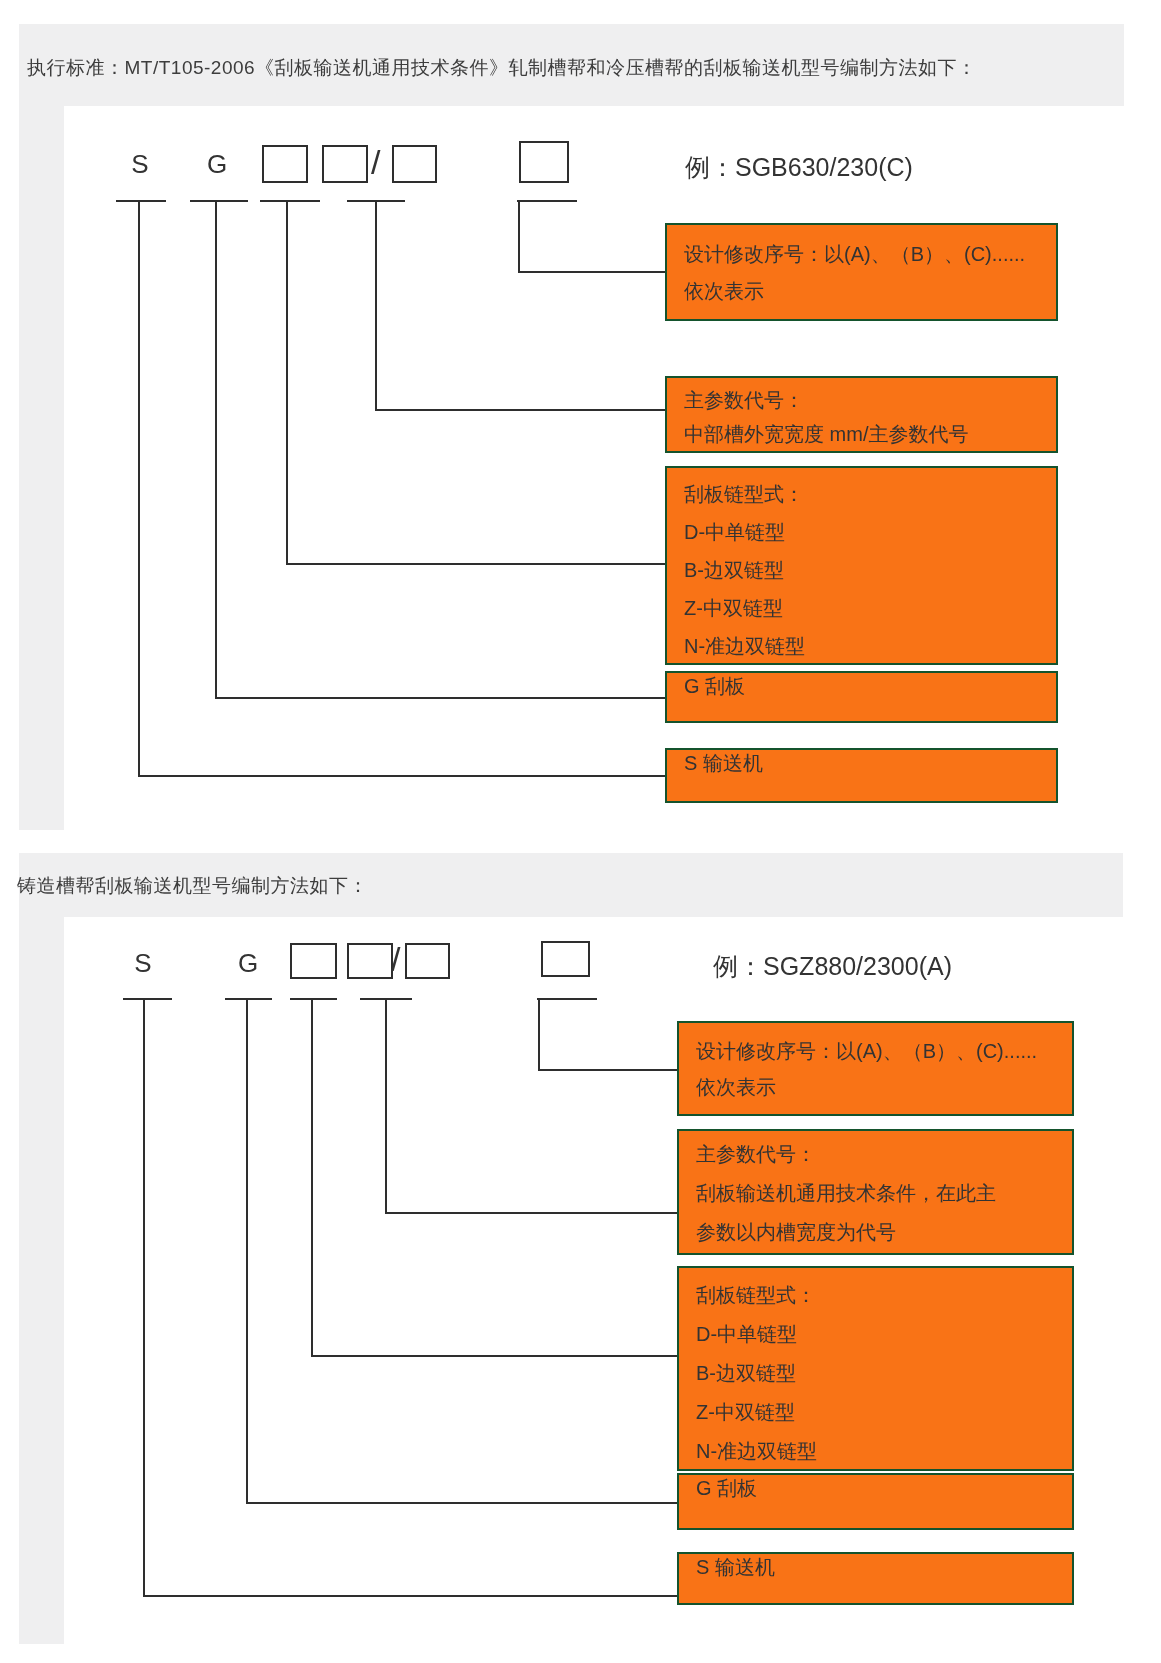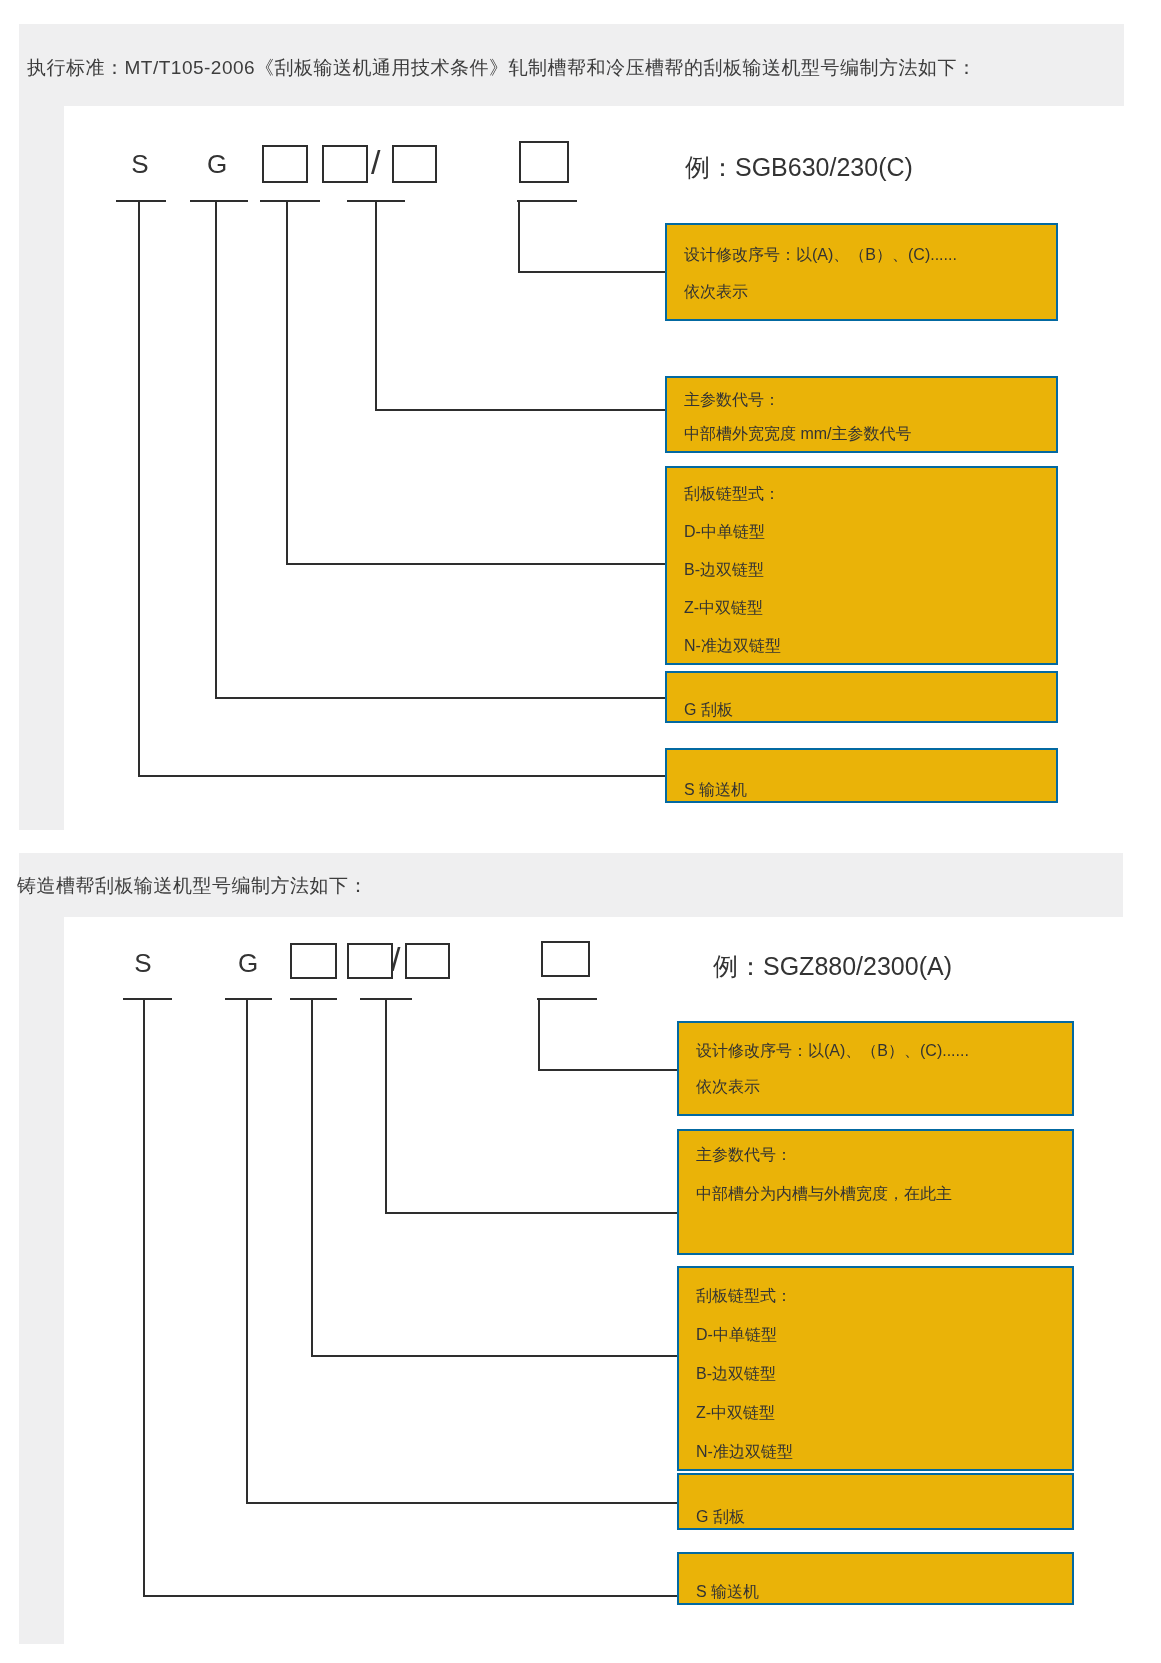--- a/index.html
+++ b/index.html
@@ -12,24 +12,24 @@
   .section-header{position:absolute;font-size:19px;color:#3d3d3d;letter-spacing:0.5px;white-space:nowrap;}
   .panel{position:absolute;background:#ffffff;}
   .sym{position:absolute;font-size:26px;color:#333;text-align:center;}
   .cbox{position:absolute;border:2px solid #2e2e2e;background:#fff;box-sizing:border-box;}
   .slash{position:absolute;font-size:34px;color:#333;}
   .example{position:absolute;font-size:25px;color:#333;white-space:nowrap;}
   .tick{position:absolute;height:2px;background:#2e2e2e;}
   .vline{position:absolute;width:2px;background:#2e2e2e;}
   .hline{position:absolute;height:2px;background:#2e2e2e;}
   .lbox{
-    position:absolute;border:2px solid #0369a1;background:#eab308;box-sizing:border-box;
-    font-size:16px;color:#333;padding-left:17px;white-space:nowrap;overflow:hidden;
+    position:absolute;border:2px solid #14532d;background:#f97316;box-sizing:border-box;
+    font-size:20px;color:#333;padding-left:17px;white-space:nowrap;overflow:hidden;
   }
-  .lbox.center{display:flex;align-items:flex-end;}
+  .lbox.center{display:flex;align-items:flex-start;}
 </style>
 </head>
 <body>
 
 <div class="section-bg" style="left:19px;top:24px;width:1105px;height:806px;"></div>
 
 <div class="section-header" style="left:27px;top:55px;text-align:center;">执行标准：MT/T105-2006《刮板输送机通用技术条件》轧制槽帮和冷压槽帮的刮板输送机型号编制方法如下：</div>
 
 <div class="panel" style="left:64px;top:106px;width:1060px;height:724px;"></div>
 
@@ -114,21 +114,22 @@
 <div class="hline" style="left:311px;top:1355px;width:366px;"></div>
 <div class="hline" style="left:246px;top:1502px;width:431px;"></div>
 <div class="hline" style="left:143px;top:1595px;width:534px;"></div>
 
 <div class="lbox" style="left:677px;top:1021px;width:397px;height:95px;padding-top:10px;line-height:36px;">
   <div>设计修改序号：以(A)、（B）、(C)......</div>
   <div>依次表示</div>
 </div>
 <div class="lbox" style="left:677px;top:1129px;width:397px;height:126px;padding-top:4px;line-height:39px;">
   <div>主参数代号：</div>
-  <div>中部槽分为内槽与外槽宽度，在此主</div>
+  <div>刮板输送机通用技术条件，在此主</div>
+  <div>参数以内槽宽度为代号</div>
 </div>
 <div class="lbox" style="left:677px;top:1266px;width:397px;height:205px;padding-top:8px;line-height:39px;">
   <div>刮板链型式：</div>
   <div>D-中单链型</div>
   <div>B-边双链型</div>
   <div>Z-中双链型</div>
   <div>N-准边双链型</div>
 </div>
 <div class="lbox center" style="left:677px;top:1473px;width:397px;height:57px;">
   <div>G 刮板</div>

